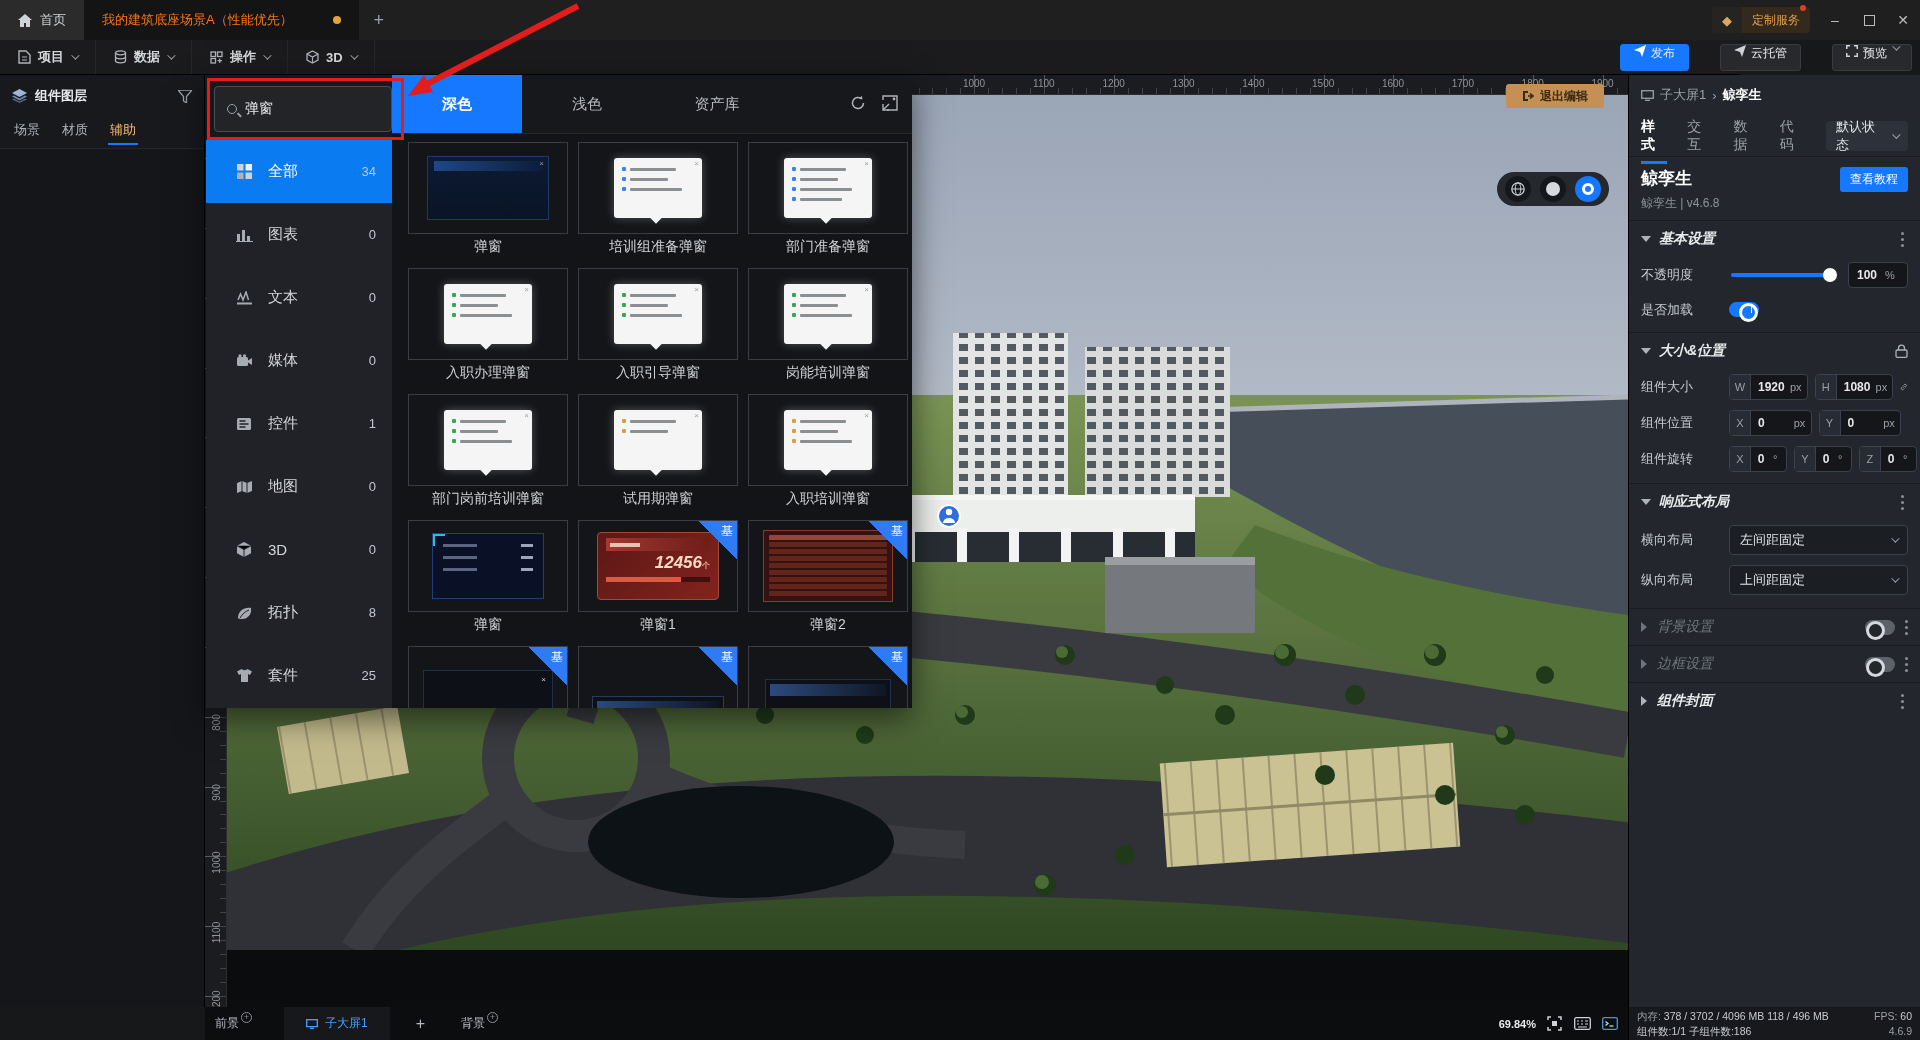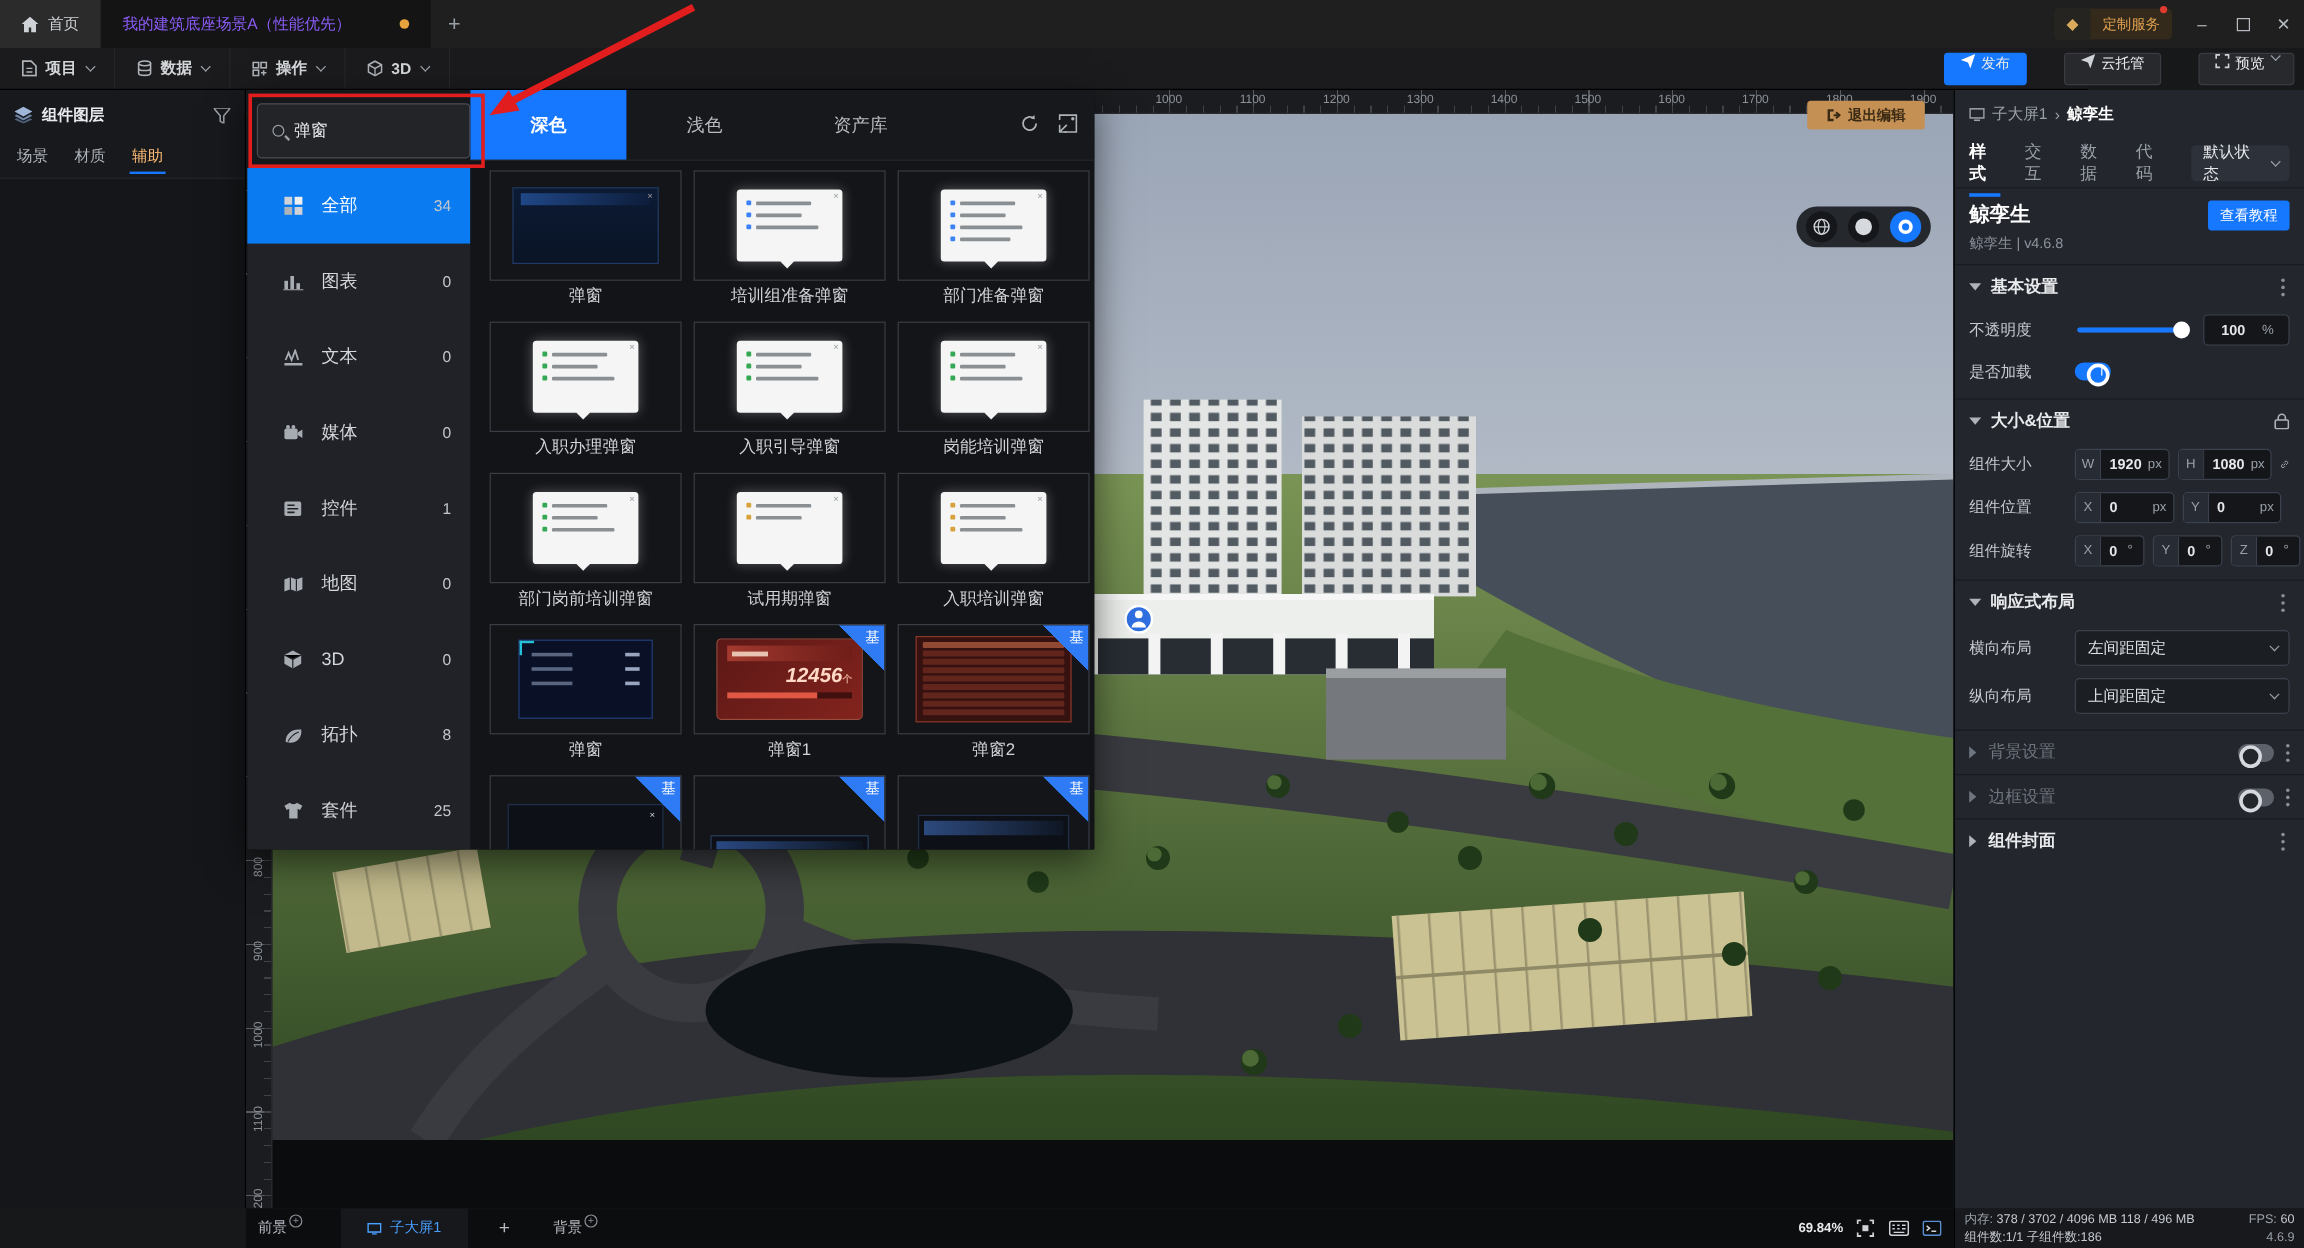--- a/index.html
+++ b/index.html
@@ -3,21 +3,21 @@
 <meta charset="utf-8">
 <style>
   * { margin:0; padding:0; box-sizing:border-box; }
   html,body { width:1920px; height:1040px; overflow:hidden; background:#17181a;
     font-family:"Liberation Sans","DejaVu Sans",sans-serif; color:#d8dadd; }
 
   
   #titlebar { position:absolute; left:0; top:0; width:1920px; height:40px; background:#1f1f1f; display:flex; align-items:stretch; }
   .ttab { display:flex; align-items:center; gap:8px; padding:0 18px; font-size:13px; color:#cfd2d6; }
   .ttab.home { background:#2b2b2b; }
-  .ttab.doc { background:#141414; color:#8b5cf6;gap:40px; }
+  .ttab.doc { background:#141414; color:#f97316;gap:40px; }
   .dot { width:8px; height:8px; border-radius:50%; background:#e6a23c; }
   .newtab { width:40px; display:flex; align-items:center; justify-content:center; color:#9aa0a6; font-size:18px; }
   #custom-service { position:absolute; right:110px; top:7px; height:26px; display:flex; align-items:center; background:#332a1c; border-radius:4px; overflow:visible; }
   #custom-service .gem { width:30px; height:26px; background:#262421; border-radius:4px 0 0 4px; display:flex; align-items:center; justify-content:center; color:#d9a95c; font-size:13px; }
   #custom-service .cslab { padding:0 10px; font-size:12px; color:#e0a050; position:relative; }
   #custom-service .reddot { position:absolute; right:4px; top:-2px; width:6px; height:6px; border-radius:50%; background:#e03b30; }
   .winbtn { width:34px; display:flex; align-items:center; justify-content:center; color:#b8bcc1; font-size:14px; }
   #winctrls { position:absolute; right:0; top:0; height:40px; display:flex; }
   .maxbox { width:11px; height:11px; border:1.5px solid #b8bcc1; }
 
@@ -138,39 +138,39 @@
   #insp-tabs { height:42px; display:flex; align-items:center; gap:20px; padding:0 12px; border-bottom:1px solid #191b20; }
   .itab { position:relative; color:#9aa0a8; font-size:14px; padding:10px 0; }
   .itab.active { color:#fff; font-weight:bold; }
   .itab.active::after { content:''; position:absolute; left:0; right:0; bottom:0; height:3px; background:#1677ff; }
   #state-dd { margin-left:auto; height:30px; background:#2c313a; border-radius:4px; display:flex; align-items:center; gap:8px; padding:0 10px; color:#e6e8eb; font-size:13px; }
   #comp-head { padding:10px 12px 8px; position:relative; }
   #comp-title { font-size:17px; font-weight:bold; color:#fff; }
   #comp-sub { font-size:12px; color:#8d939c; margin-top:5px; }
   #tutorial-btn { position:absolute; right:12px; top:10px; height:25px; background:#1677ff; border-radius:3px; color:#fff; font-size:12px; display:flex; align-items:center; padding:0 10px; }
   .sec { border-top:1px solid #191b20; }
-  .sec-head { height:36px; display:flex; align-items:center; gap:8px; padding:0 12px; font-size:14px; font-weight:bold; color:#e8eaec; }
+  .sec-head { height:36px; display:flex; align-items:center; gap:8px; padding:0 12px; font-size:14px; font-weight:bold; color:#e8eaec;font-style:italic; }
   .sec-head.dim { color:#6f757e; font-weight:normal; }
   .tri { width:0; height:0; border-left:5px solid transparent; border-right:5px solid transparent; border-top:6px solid #aeb3b9; }
   .tri.closed { border-top:5px solid transparent; border-bottom:5px solid transparent; border-left:6px solid #6f757e; border-right:none; margin-right:2px; }
   .kebab { width:3px; height:3px; border-radius:50%; background:#8a8f98; box-shadow:0 6px 0 #8a8f98,0 12px 0 #8a8f98; margin:-12px 4px 0 auto; }
   .sec-head .push { margin-left:auto; display:flex; align-items:center; gap:10px; }
   .prow { display:flex; align-items:center; padding:5px 12px; min-height:33px; color:#c6cad0; }
   .prow .plab { width:88px; flex:none; font-size:13px; display:flex; align-items:center; gap:4px; }
   .help { width:13px; height:13px; border:1px solid #8a8f98; border-radius:50%; font-size:9px; line-height:11px; text-align:center; color:#8a8f98; }
   .tog { width:30px; height:15px; border-radius:8px; position:relative; }
   .tog.off { background:#5c616a; }
   .tog.off::after { content:''; position:absolute; left:1px; top:1px; width:13px; height:13px; border-radius:50%; background:#23262b; border:3px solid #d5d9de; }
   .tog.on { background:#1677ff; }
   .tog.on::after { content:''; position:absolute; right:1px; top:1px; width:13px; height:13px; border-radius:50%; background:#1677ff; border:3px solid #fff; }
   .tog.on::before { content:''; position:absolute; right:7px; top:4px; width:1px; height:7px; background:#fff; z-index:1; }
   .slider { flex:1; height:4px; background:#3a3f48; border-radius:2px; position:relative; margin:0 12px 0 2px; }
   .slider .fill { position:absolute; left:0; top:0; height:4px; width:94%; background:#1677ff; border-radius:2px; }
   .slider .knob { position:absolute; left:94%; top:-5px; width:14px; height:14px; border-radius:50%; background:#fff; transform:translateX(-7px); }
-  .valbox { width:72px; height:26px; background:#14161a; border:1px solid #3b414d; border-radius:4px; display:flex; align-items:center; }
+  .valbox { width:60px; height:26px; background:#14161a; border:1px solid #3b414d; border-radius:4px; display:flex; align-items:center; }
   .valbox .v { flex:1; text-align:center; font-size:12px; font-weight:bold; color:#e6e8eb; }
   .valbox .u { width:22px; font-size:11px; color:#9aa0a8; }
   .grp { display:flex; align-items:center; background:#14161a; border:1px solid #3b414d; border-radius:4px; height:26px; margin-right:7px; }
   .grp .pfx { width:21px; align-self:stretch; display:flex; align-items:center; justify-content:center; color:#9aa0a8; font-size:11px; border-right:1px solid #3b414d; background:#272c34; border-radius:3px 0 0 3px; }
   .grp .val { flex:1; padding-left:7px; color:#e6e8eb; font-size:12px; font-weight:bold; }
   .grp .unit { width:22px; color:#9aa0a8; font-size:11px; text-align:center; }
   .sel { flex:1; height:30px; background:#1b1e23; border:1px solid #3b414d; border-radius:4px; display:flex; align-items:center; padding:0 10px; color:#dfe2e6; font-size:13px; }
   .sel .chev { margin-left:auto; }
   #insp-status { position:absolute; left:1628px; top:1007px; width:292px; height:33px; background:#17191d; border-left:1px solid #000; padding:2px 8px; font-size:10.5px; color:#c6cad0; }
   .st-line { display:flex; justify-content:space-between; line-height:15px; }

